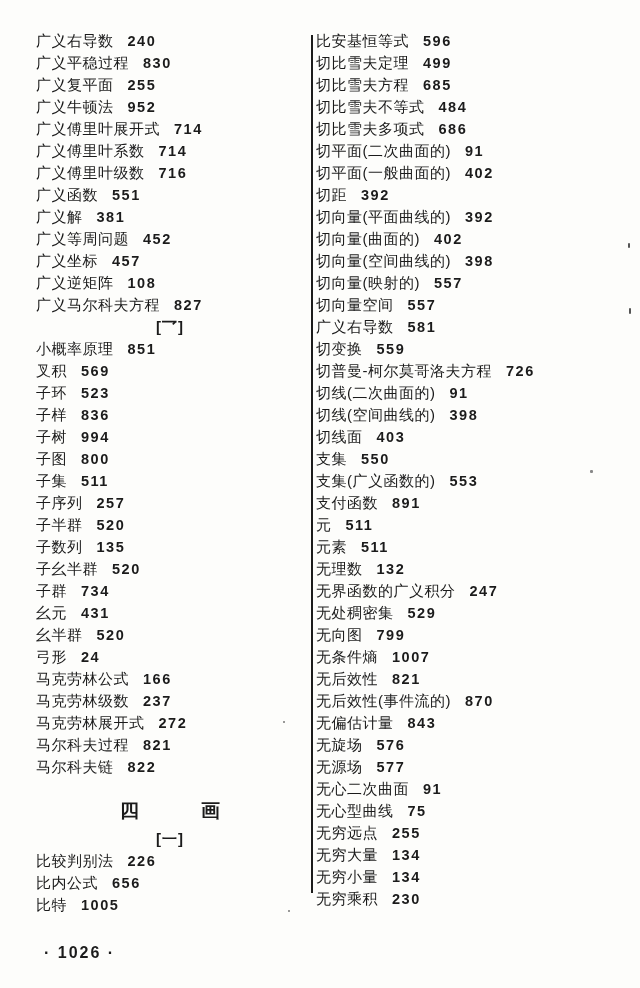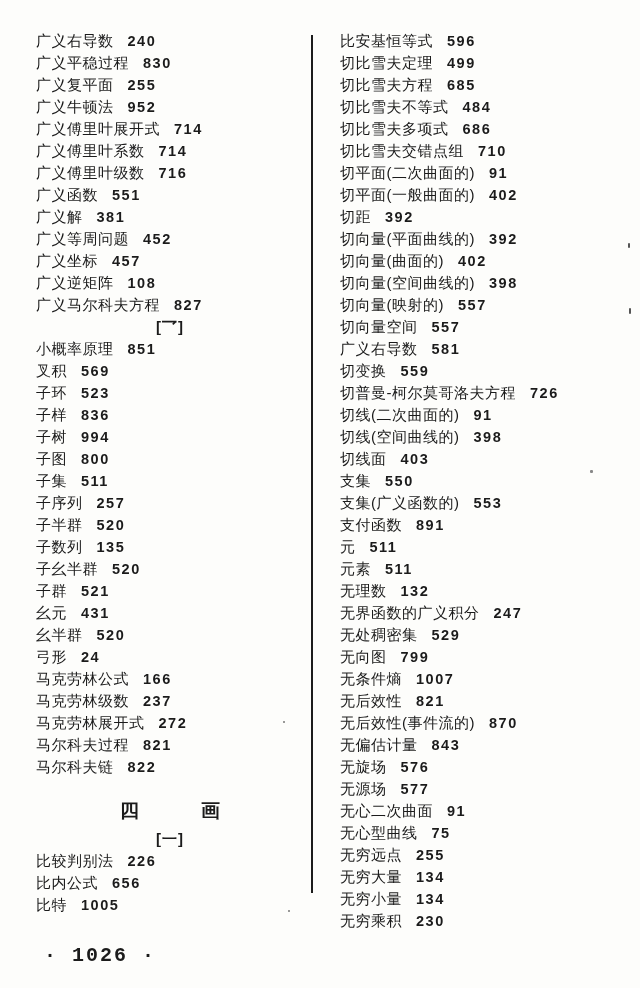--- a/index.html
+++ b/index.html
@@ -7,21 +7,21 @@
   .sheet {
     position:relative;
     width:640px; height:988px;
     background:#fdfdfb;
     overflow:hidden;
     font-family:"Liberation Sans","DejaVu Sans",sans-serif;
     color:#1b1b1b;
   }
   .col { position:absolute; top:30px; }
   .col-left  { left:36px;  width:268px; }
-  .col-right { left:340px; width:296px;text-align:center; }
+  .col-right { left:316px; width:296px;text-align:center; }
   .row { height:22px; display:flex; align-items:center; white-space:nowrap; }
   .row.entry .term {
     font-size:15px;
     letter-spacing:0.5px;
   }
   .row.entry .num {
     margin-left:14px;
     font-weight:bold;
     font-size:14.5px;
     letter-spacing:1.5px;
@@ -42,24 +42,23 @@
   }
   .divider {
     position:absolute;
     left:311px; top:35px;
     width:2px; height:858px;
     background:#1c1c1c;
   }
   .footer {
     position:absolute;
     left:44px; top:944px;
-    font-size:20px;
+    font-size:16px;
     font-weight:bold;
     letter-spacing:2px;
-    font-family:Liberation Mono, monospace;
   }
   .speck { position:absolute; background:#555; border-radius:1px; }
   .speck.s1 { left:628px; top:243px; width:2px; height:5px; }
   .speck.s2 { left:629px; top:308px; width:2px; height:6px; }
   .speck.s3 { left:590px; top:470px; width:3px; height:3px; background:#888; }
   .speck.s4 { left:283px; top:721px; width:2px; height:2px; background:#777; }
   .speck.s5 { left:288px; top:910px; width:2px; height:2px; background:#777; }
 </style>
 </head>
 <body>
@@ -158,21 +157,21 @@
       <div class="row entry">
         <span class="term">子数列</span>
         <span class="num">135</span>
       </div>
       <div class="row entry">
         <span class="term">子幺半群</span>
         <span class="num">520</span>
       </div>
       <div class="row entry">
         <span class="term">子群</span>
-        <span class="num">521</span>
+        <span class="num">734</span>
       </div>
       <div class="row entry">
         <span class="term">幺元</span>
         <span class="num">431</span>
       </div>
       <div class="row entry">
         <span class="term">幺半群</span>
         <span class="num">520</span>
       </div>
       <div class="row entry">
@@ -231,24 +230,20 @@
         <span class="term">切比雪夫方程</span>
         <span class="num">685</span>
       </div>
       <div class="row entry">
         <span class="term">切比雪夫不等式</span>
         <span class="num">484</span>
       </div>
       <div class="row entry">
         <span class="term">切比雪夫多项式</span>
         <span class="num">686</span>
-      </div>
-      <div class="row entry">
-        <span class="term">切比雪夫交错点组</span>
-        <span class="num">710</span>
       </div>
       <div class="row entry">
         <span class="term">切平面(二次曲面的)</span>
         <span class="num">91</span>
       </div>
       <div class="row entry">
         <span class="term">切平面(一般曲面的)</span>
         <span class="num">402</span>
       </div>
       <div class="row entry">

